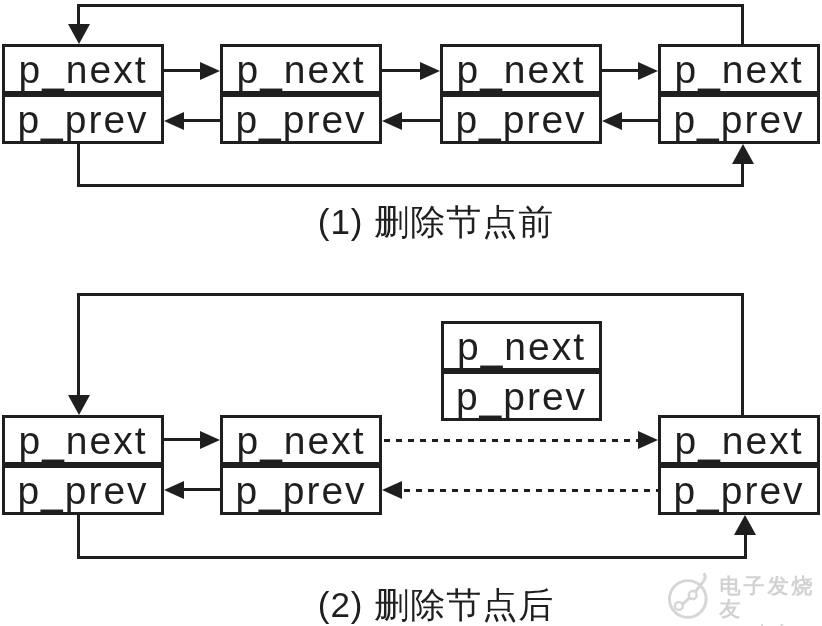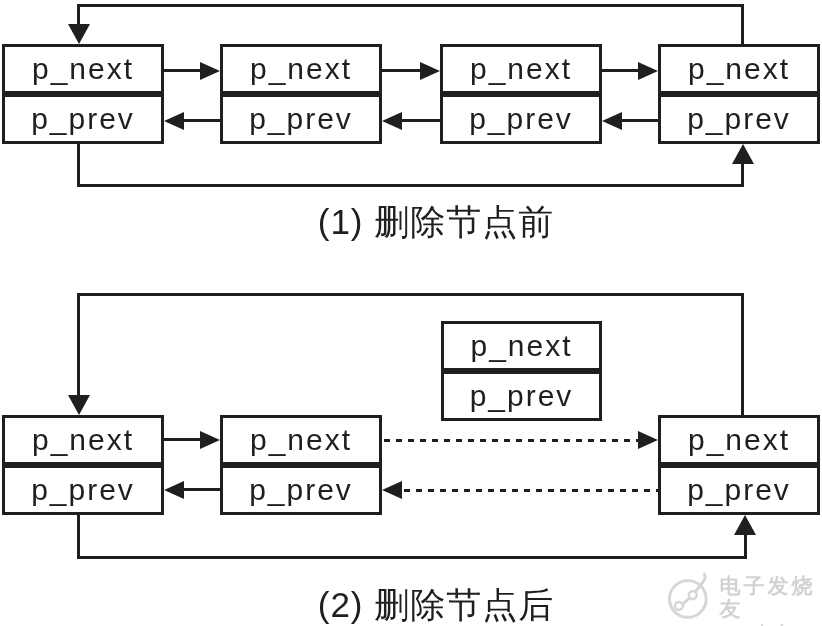--- a/index.html
+++ b/index.html
@@ -21,21 +21,21 @@
     margin:0 auto;
   }
   
   .node{position:absolute;width:162px;}
   .node .cell{
     box-sizing:border-box;
     height:50px;
     border:3px solid var(--ink);
     background:var(--bg);
     display:flex;align-items:center;justify-content:center;
-    font-size:30px;
+    font-size:39px;
     letter-spacing:2px;
     color:var(--ink);
     line-height:1;
     white-space:nowrap;
   }
   
   .hline{position:absolute;height:3px;background:var(--ink);}
   .vline{position:absolute;width:3px;background:var(--ink);}
   .dots{
     position:absolute;height:3px;

